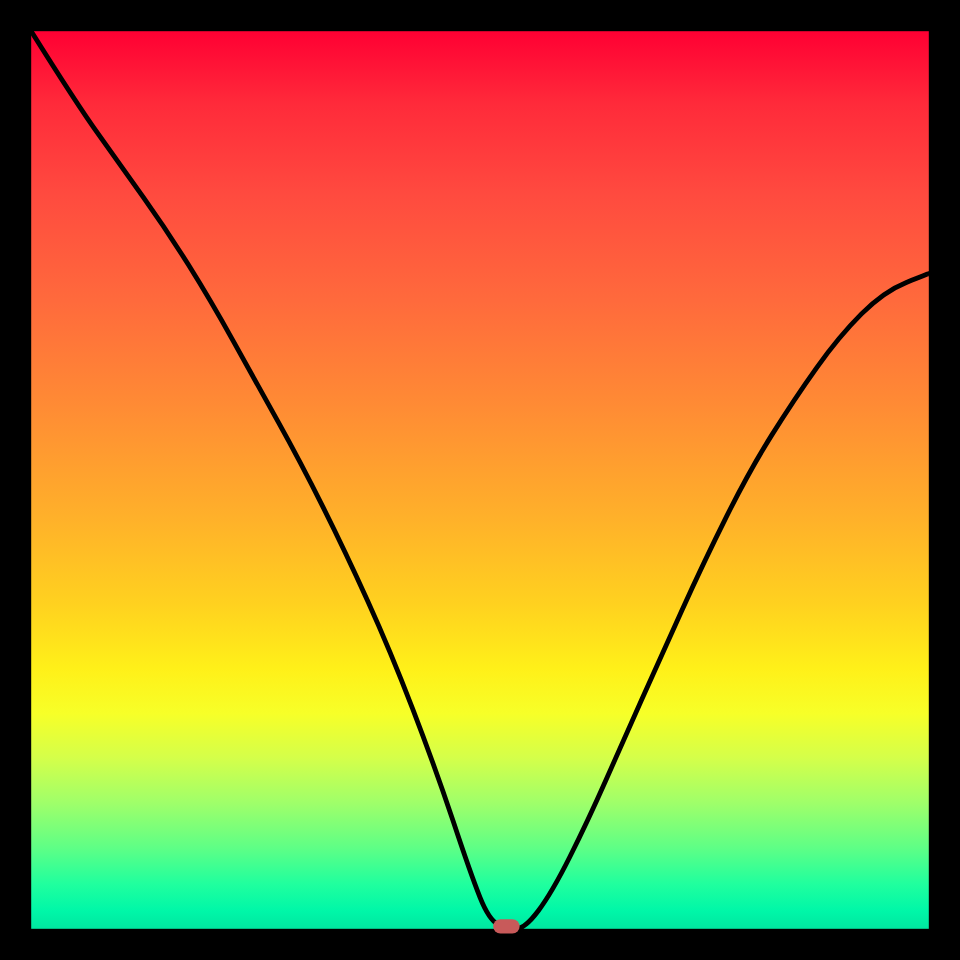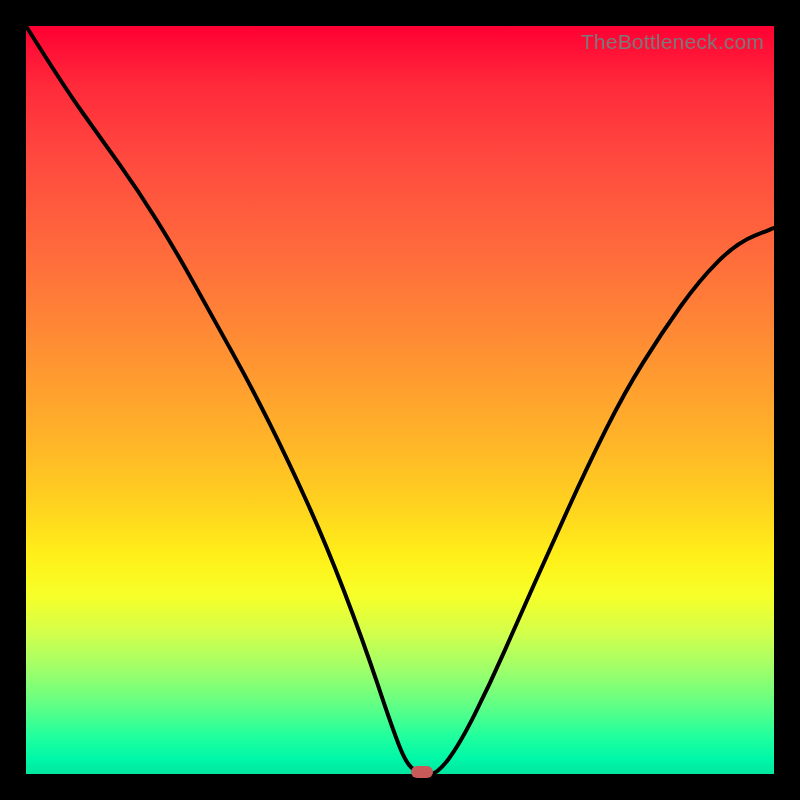--- a/index.html
+++ b/index.html
@@ -68,21 +68,20 @@
     background: #c85a5a;
     border-radius: 6px;
   }
 </style>
 </head>
 <body>
 
 <div class="frame">
   <div class="plot">
 
-    <div class="watermark">TheBottleneck.com</div>
 
     <svg class="curve" viewBox="0 0 748 748" preserveAspectRatio="none">
       <path fill="none" stroke="#000" stroke-width="4" stroke-linecap="round" stroke-linejoin="round" d="M 0.0 0.0 Q 37.4 59.8 56.1 86.0 Q 74.8 112.2 93.5 138.4 Q 112.2 164.6 130.9 194.5 Q 149.6 224.4 168.3 258.1 Q 187.0 291.7 205.7 325.4 Q 224.4 359.0 243.1 396.4 Q 261.8 433.8 280.5 475.0 Q 299.2 516.1 317.9 564.7 Q 336.6 613.4 351.6 658.2 Q 366.5 703.1 374.0 721.8 Q 381.5 740.5 389.0 744.3 Q 396.4 748.0 403.9 748.0 Q 411.4 748.0 422.6 733.0 Q 433.8 718.1 448.8 688.2 Q 463.8 658.2 478.7 624.6 Q 493.7 590.9 508.6 557.3 Q 523.6 523.6 542.3 482.5 Q 561.0 441.3 579.7 403.9 Q 598.4 366.5 617.1 336.6 Q 635.8 306.7 654.5 280.5 Q 673.2 254.3 691.9 235.6 Q 710.6 216.9 729.3 209.4 T 748.0 202.0"></path>
     </svg>
 
     <div class="marker" style="left: 385.44px; top: 740px;"></div>
 
   </div>
 </div>
 

